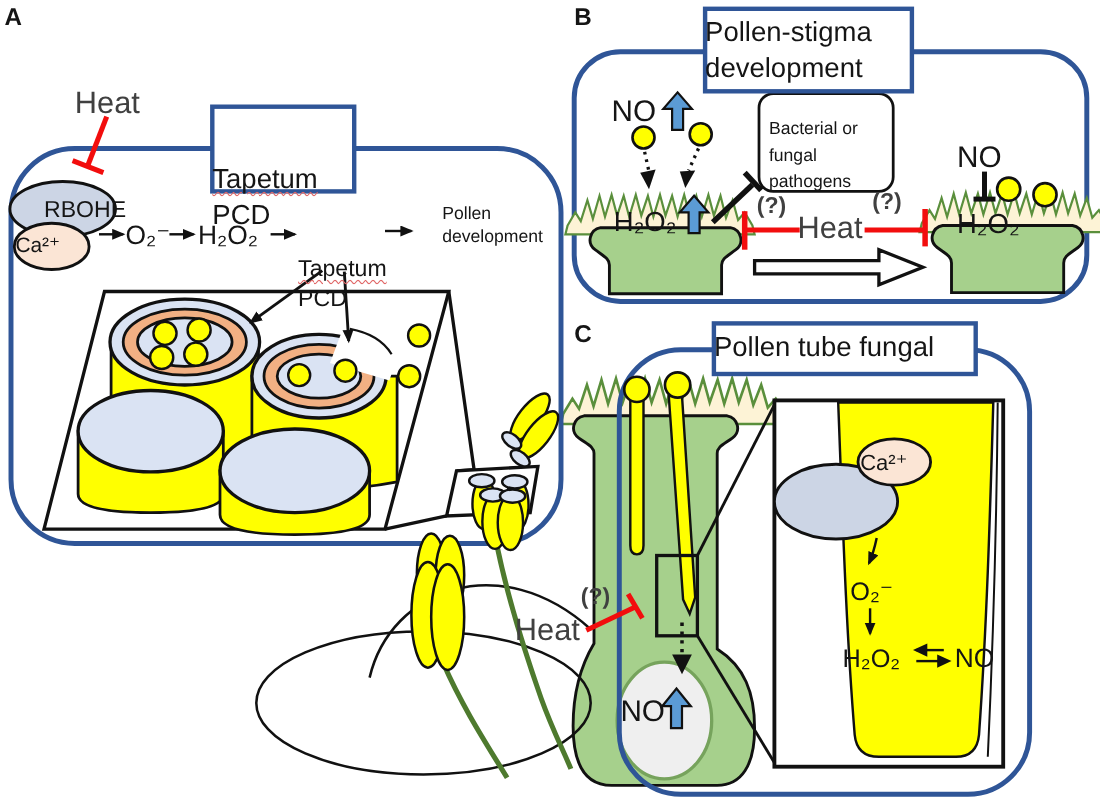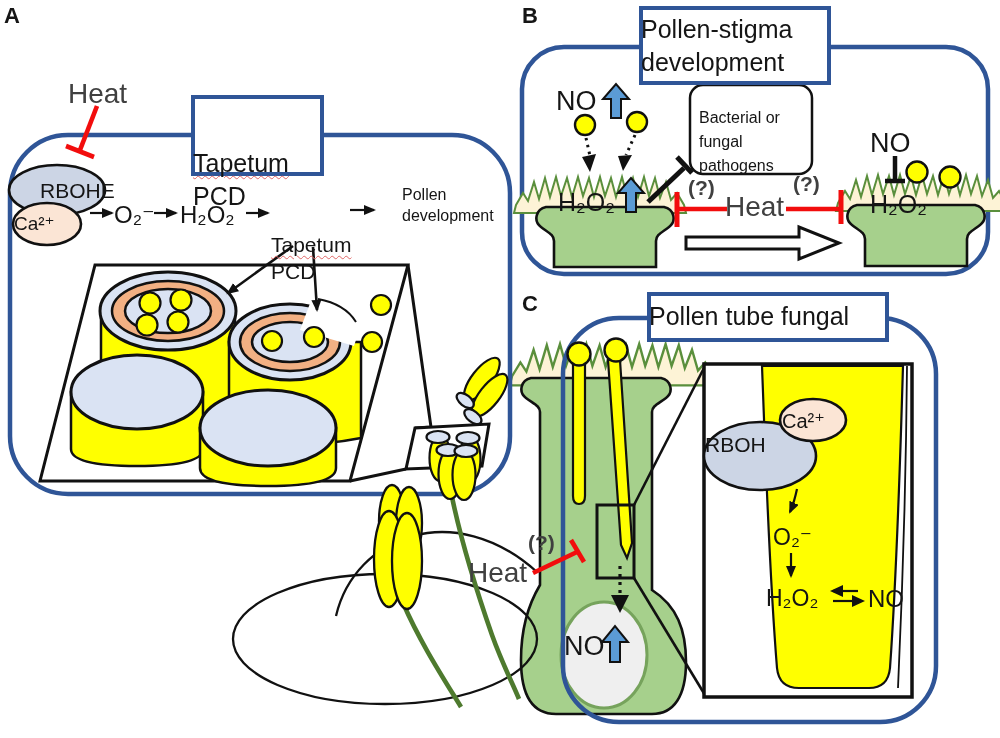--- a/index.html
+++ b/index.html
@@ -261,19 +261,18 @@
 <div class="t red bold" style="left:793px;top:170px;font-size:21px;">(?)</div>
 <div class="t" style="left:870px;top:126px;font-size:27px;">NO</div>
 <div class="t" style="left:870px;top:188px;font-size:25px;">H₂O₂</div>
 
 <div class="t c" style="left:649px;top:300px;width:238px;font-size:25px;">Pollen tube fungal</div>
 <div class="t red bold" style="left:528px;top:529px;font-size:21px;">(?)</div>
 <div class="t red" style="left:468px;top:555px;font-size:28px;">Heat</div>
 <div class="t" style="left:564px;top:629px;font-size:27px;">NO</div>
 <div class="t c" style="left:782px;top:408px;width:62px;font-size:20px;">Ca²⁺</div>
 <div class="t c" style="left:705px;top:431px;width:110px;font-size:21px;">
-  <span class="blk">RBOH</span>
 </div>
 <div class="t c" style="left:773px;top:523px;width:40px;font-size:23px;">O₂⁻</div>
 <div class="t c" style="left:766px;top:584px;width:64px;font-size:23px;">H₂O₂</div>
 <div class="t" style="left:868px;top:583px;font-size:24px;">NO</div>
 
 </div>
 
 </body></html>

